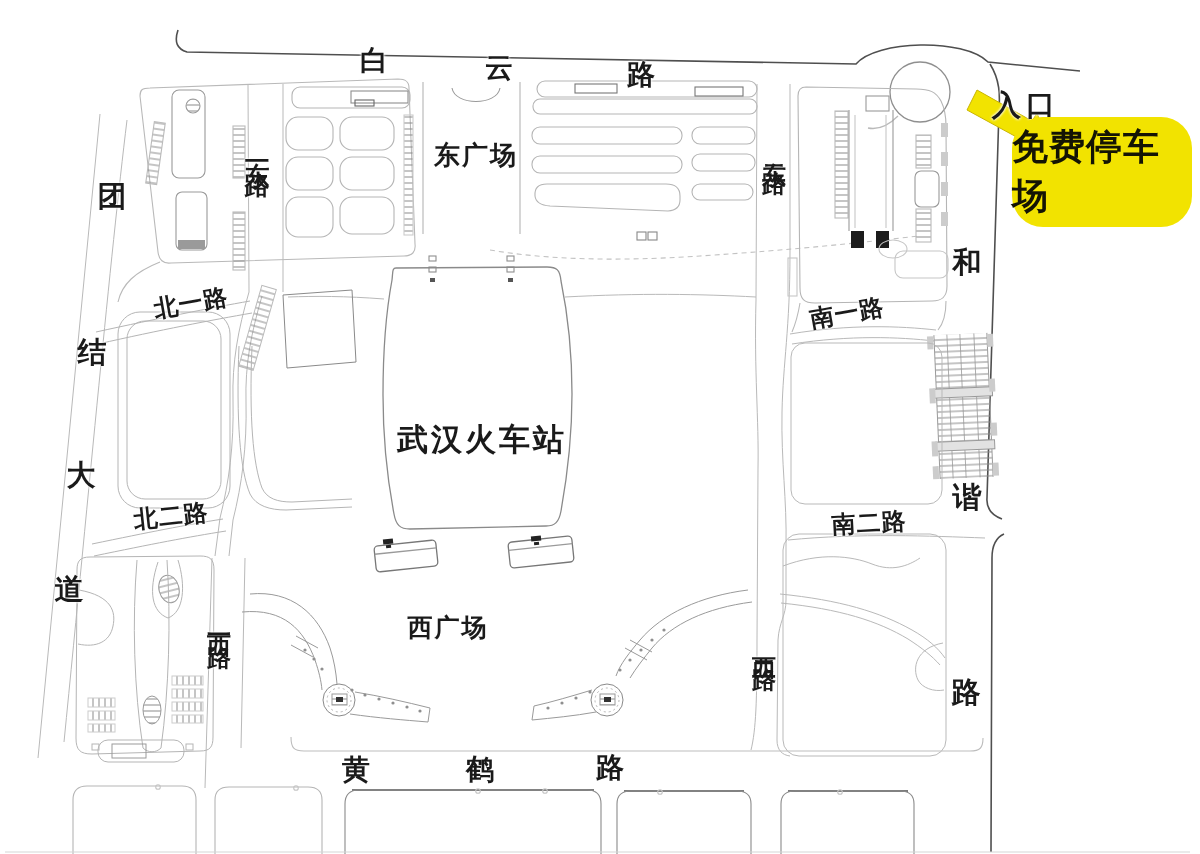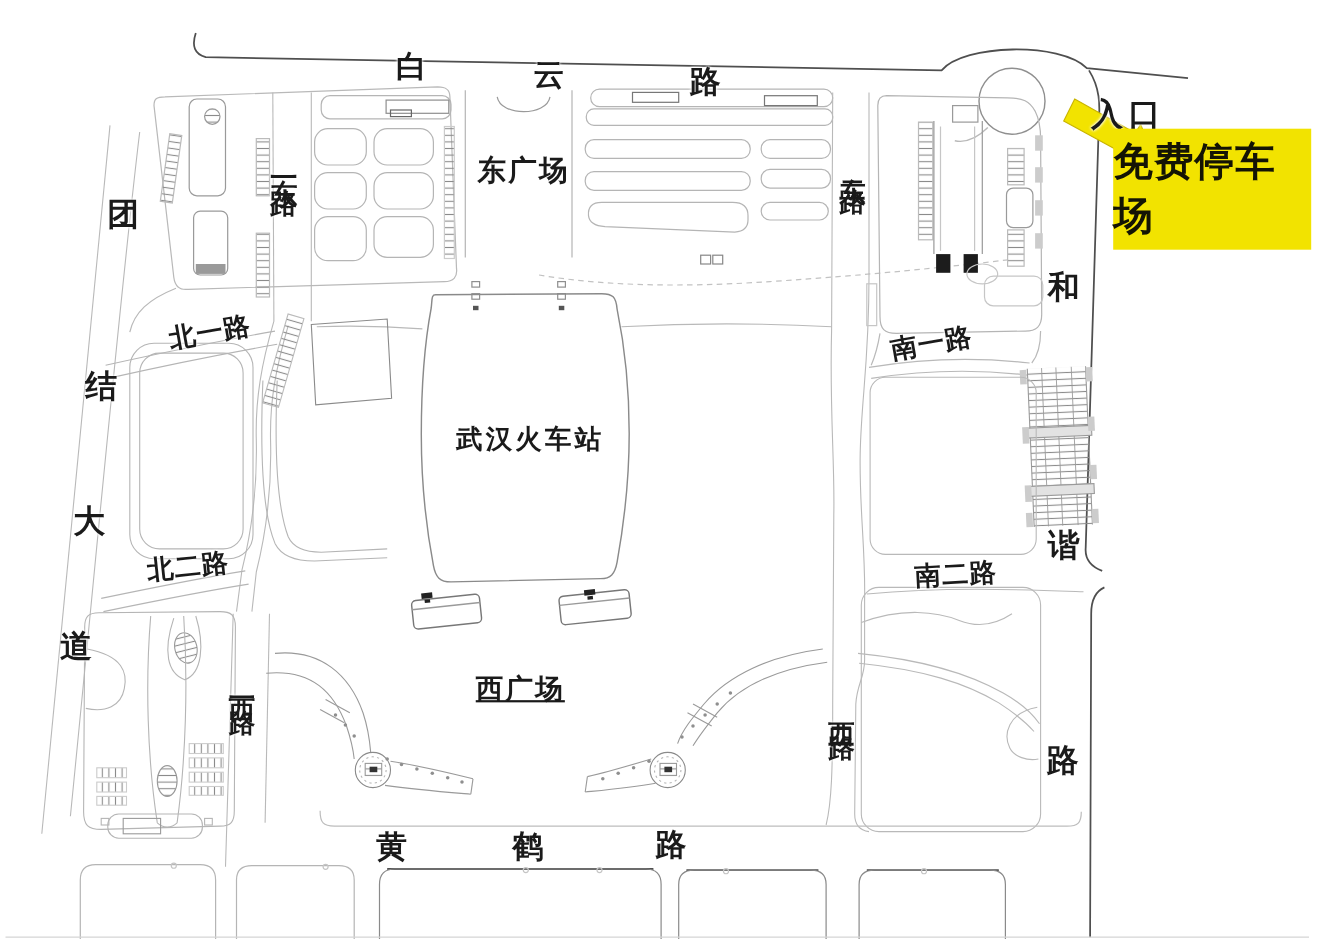--- a/index.html
+++ b/index.html
@@ -13,27 +13,27 @@
     transform:translate(-50%,-50%);line-height:1;
     text-shadow:0 0 3px #fff,0 0 3px #fff;
   }
   .lbl.ch{font-size:28px;}
   .vert{
     writing-mode:vertical-rl;text-orientation:upright;letter-spacing:5px;
     font-size:24px;
   }
   .rot{font-size:24px;letter-spacing:1px;}
   .plaza{font-size:25px;letter-spacing:2px;text-align:right;}
-  .station-name{font-size:24px;letter-spacing:3px;}
+  .station-name{font-size:31px;letter-spacing:3px;margin-top:39px;}
   .entrance{font-size:29px;letter-spacing:5px;font-weight:900;font-family:Liberation Serif, serif;}
   .sign{
     position:absolute;left:1012px;top:117px;width:180px;height:110px;
     background:#F2E300;display:flex;align-items:center;justify-content:center;
     font-size:36px;font-weight:900;color:#141404;letter-spacing:1px;
-    transform:none;text-shadow:none;
+    transform:none;text-shadow:none;border-radius:31px;
   }
 </style>
 </head>
 <body>
 
 <div class="stage">
 
   <svg width="1200" height="854" viewBox="0 0 1200 854">
     <defs>
       <pattern id="hk" width="4" height="6" patternUnits="userSpaceOnUse">
@@ -331,19 +331,19 @@
   <div class="lbl vert" style="left:774px;top:150px;">东二路</div>
   <div class="lbl vert" style="left:219px;top:624px;">西一路</div>
   <div class="lbl vert" style="left:764px;top:646px;">西二路</div>
 
   <div class="lbl rot" style="left:191px;top:303px;transform:translate(-50%,-50%) rotate(-10deg);">北一路</div>
   <div class="lbl rot" style="left:171px;top:516px;transform:translate(-50%,-50%) rotate(-6deg);">北二路</div>
   <div class="lbl rot" style="left:847px;top:313px;transform:translate(-50%,-50%) rotate(-10deg);">南一路</div>
   <div class="lbl rot" style="left:869px;top:523px;transform:translate(-50%,-50%) rotate(-3deg);">南二路</div>
 
   <div class="lbl plaza" style="left:476px;top:155px;font-size:26px;">东广场</div>
-  <div class="lbl plaza" style="left:473px;top:627px;text-decoration:underline;">西广场</div>
+  <div class="lbl plaza" style="left:448px;top:627px;">西广场</div>
   <div class="lbl station-name" style="left:482px;top:400px;">武汉火车站</div>
 
   <div class="lbl entrance" style="left:1026px;top:105px;">入口</div>
   <div class="sign">免费停车场</div>
 
 </div>
 
 </body></html>

